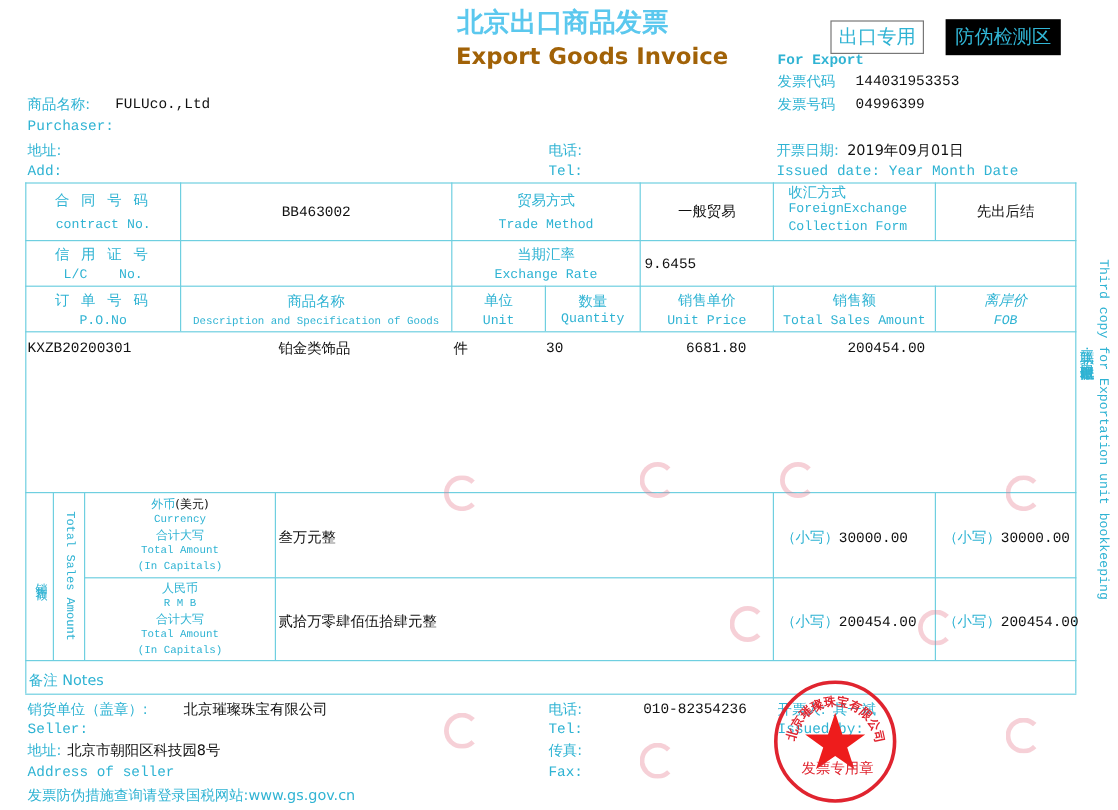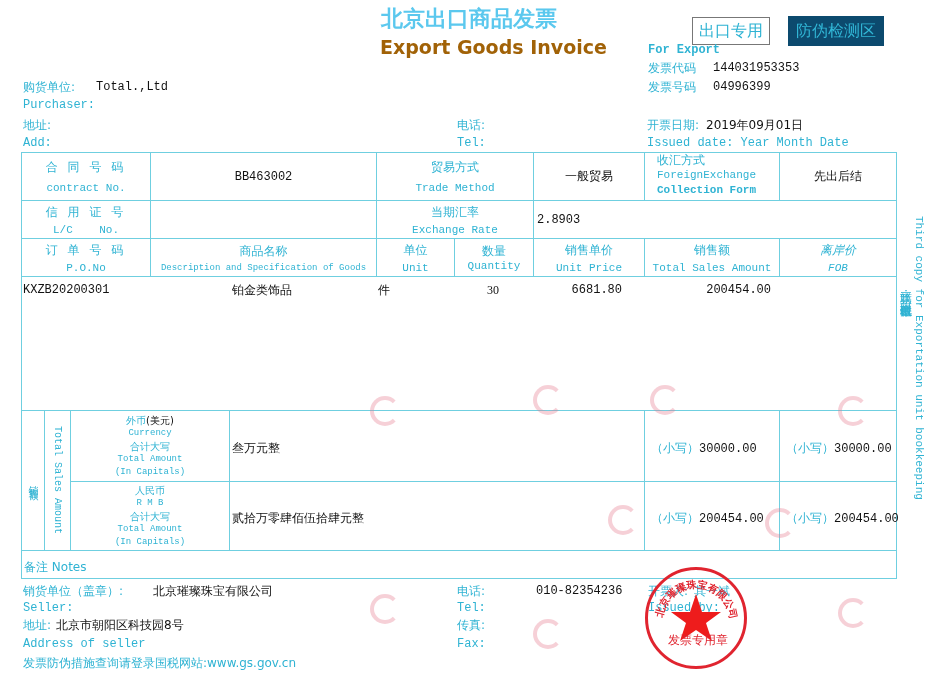--- a/index.html
+++ b/index.html
@@ -9,43 +9,43 @@
   .bk { color:#111; }
   .cn { font-family:"DejaVu Sans","Liberation Sans",sans-serif; }
   .mono { font-family:"Liberation Mono","DejaVu Sans Mono",monospace; }
   .f12 { font-size:12px; }
   .f11 { font-size:11px; }
   .f10 { font-size:10px; }
   .f9 { font-size:9px; }
   .title-cn { font-family:"DejaVu Sans","Liberation Sans",sans-serif; font-weight:bold; font-size:22px; color:#5bc8ee; letter-spacing:0px; }
   .title-en { font-family:"DejaVu Sans","Liberation Sans",sans-serif; font-weight:bold; font-size:19px; color:#a16207; }
   .box-export { border:1px solid #777; background:#fff; color:#2fb3d3; font-family:"DejaVu Sans",sans-serif; font-size:16px; padding:0 6px; height:26px; line-height:26px; }
-  .box-anti { background:#0c4a6e; color:#31b6d6; font-family:"DejaVu Sans",sans-serif; font-size:16px; padding:0 8px; height:30px; line-height:30px; }
+  .box-anti { background:#000000; color:#31b6d6; font-family:"DejaVu Sans",sans-serif; font-size:16px; padding:0 8px; height:30px; line-height:30px; }
   .hl { position:absolute; height:0; border-top:1px solid #6fcfe0; }
   .vl { position:absolute; width:0; border-left:1px solid #6fcfe0; }
   .cell { position:absolute; display:flex; flex-direction:column; align-items:center; justify-content:center; text-align:center; }
   .vert { writing-mode:vertical-rl; }
   .wm { position:absolute; width:22px; height:22px; border-radius:50%; border:4px solid rgba(230,120,140,0.35); border-right-color:transparent; }
   .stamp { position:absolute; left:645px; top:567px; width:102px; height:102px; border-radius:50%; border:3px solid #e0242f; box-sizing:border-box; }
 </style>
 </head>
 <body>
 
 <div class="abs title-cn" style="left:381px;top:4px;">北京出口商品发票</div>
 <div class="abs title-en" style="left:380px;top:36px;">Export  Goods Invoice</div>
 <div class="abs box-export" style="left:692px;top:17px;">出口专用</div>
 <div class="abs box-anti" style="left:788px;top:16px;">防伪检测区</div>
 <div class="abs cy mono f12" style="left:648px;top:43px;font-weight:bold;">For  Export</div>
 <div class="abs cy cn f12" style="left:648px;top:60px;">发票代码</div>
 <div class="abs bk mono f12" style="left:713px;top:61px;">144031953353</div>
 <div class="abs cy cn f12" style="left:648px;top:79px;">发票号码</div>
 <div class="abs bk mono f12" style="left:713px;top:80px;">04996399</div>
 
-<div class="abs cy cn f12" style="left:23px;top:79px;">购货单位:</div>
-<div class="abs bk mono f12" style="left:96px;top:80px;">Total.,Ltd</div>
+<div class="abs cy cn f12" style="left:23px;top:79px;">商品名称:</div>
+<div class="abs bk mono f12" style="left:96px;top:80px;">FULUco.,Ltd</div>
 <div class="abs cy mono f12" style="left:23px;top:98px;">Purchaser:</div>
 <div class="abs cy cn f12" style="left:23px;top:117px;">地址:</div>
 <div class="abs cy mono f12" style="left:23px;top:136px;">Add:</div>
 <div class="abs cy cn f12" style="left:457px;top:117px;">电话:</div>
 <div class="abs cy mono f12" style="left:457px;top:136px;">Tel:</div>
 <div class="abs cy cn f12" style="left:647px;top:117px;">开票日期:</div>
 <div class="abs bk cn f12" style="left:706px;top:117px;">2019年09月01日</div>
 <div class="abs cy mono f12" style="left:647px;top:136px;">Issued date:  Year  Month Date</div>
 
 <div>
@@ -84,34 +84,34 @@
 </div>
 <div class="cell bk mono f12" style="left:151px;top:153px;width:225px;height:47px;">BB463002</div>
 <div class="cell" style="left:377px;top:153px;width:156px;height:47px;gap:6px;">
   <span class="cy cn f12">贸易方式</span>
   <span class="cy mono f11">Trade Method</span>
 </div>
 <div class="cell bk cn f12" style="left:534px;top:153px;width:110px;height:47px;">一般贸易</div>
 <div class="abs" style="left:646px;top:153px;padding-left:11px;">
   <div class="cy cn f12" style="line-height:15px;">收汇方式</div>
   <div class="cy mono f11" style="line-height:15px;">ForeignExchange</div>
-  <div class="cy mono f11" style="line-height:15px;font-weight:bold;">Collection Form</div>
+  <div class="cy mono f11" style="line-height:15px;">Collection Form</div>
 </div>
 <div class="cell bk cn f12" style="left:780px;top:153px;width:116px;height:47px;">先出后结</div>
 
 <div class="cell" style="left:22px;top:201px;width:128px;height:37px;gap:3px;">
   <span class="cy cn f12" style="letter-spacing:3px;">信 用 证 号</span>
   <span class="cy mono f11" style="white-space:pre;">L/C    No.</span>
 </div>
 <div class="cell bk mono f12" style="left:151px;top:201px;width:225px;height:37px;"></div>
 <div class="cell" style="left:377px;top:201px;width:156px;height:37px;gap:3px;">
   <span class="cy cn f12">当期汇率</span>
   <span class="cy mono f11">Exchange Rate</span>
 </div>
-<div class="abs bk mono f12" style="left:537px;top:213px;">2.8903</div>
+<div class="abs bk mono f12" style="left:537px;top:213px;">9.6455</div>
 
 <div class="cell" style="left:22px;top:239px;width:128px;height:37px;gap:3px;">
   <span class="cy cn f12" style="letter-spacing:3px;">订 单 号 码</span>
   <span class="cy mono f11">P.O.No</span>
 </div>
 <div class="cell" style="left:151px;top:239px;width:225px;height:37px;gap:3px;overflow:hidden;">
   <span class="cy cn f12">商品名称</span>
   <span class="cy mono f9">Description and Specification of Goods</span>
 </div>
 <div class="cell" style="left:377px;top:239px;width:77px;height:37px;gap:3px;">
@@ -132,21 +132,21 @@
 </div>
 <div class="cell" style="left:780px;top:239px;width:116px;height:37px;gap:3px;font-style:italic;">
   <span class="cy cn f12">离岸价</span>
   <span class="cy mono f11">FOB</span>
 </div>
 
 <div>
   <div class="abs bk mono f12" style="left:23px;top:283px;">KXZB20200301</div>
   <div class="abs bk cn f12" style="left:232px;top:282px;">铂金类饰品</div>
   <div class="abs bk cn f12" style="left:378px;top:282px;">件</div>
-  <div class="abs bk mono f12" style="left:455px;top:283px;width:76px;text-align:center;font-family:Liberation Serif, serif;">30</div>
+  <div class="abs bk mono f12" style="left:455px;top:283px;width:76px;text-align:left;">30</div>
   <div class="abs bk mono f12" style="left:534px;top:283px;width:88px;text-align:right;">6681.80</div>
   <div class="abs bk mono f12" style="left:645px;top:283px;width:126px;text-align:right;">200454.00</div>
   <div class="abs bk mono f12" style="left:780px;top:283px;"></div>
 </div>
 
 <div class="cell cy cn f10 vert" style="left:22px;top:411px;width:22px;height:139px;letter-spacing:2px;">销售额</div>
 <div class="cell cy mono f10 vert" style="left:45px;top:411px;width:25px;height:139px;">Total Sales Amount</div>
 
 <div class="cell" style="left:71px;top:411px;width:158px;height:70px;line-height:13px;">
   <span class="f10 cn"><span class="cy">外币</span><span class="bk">(美元)</span></span>

